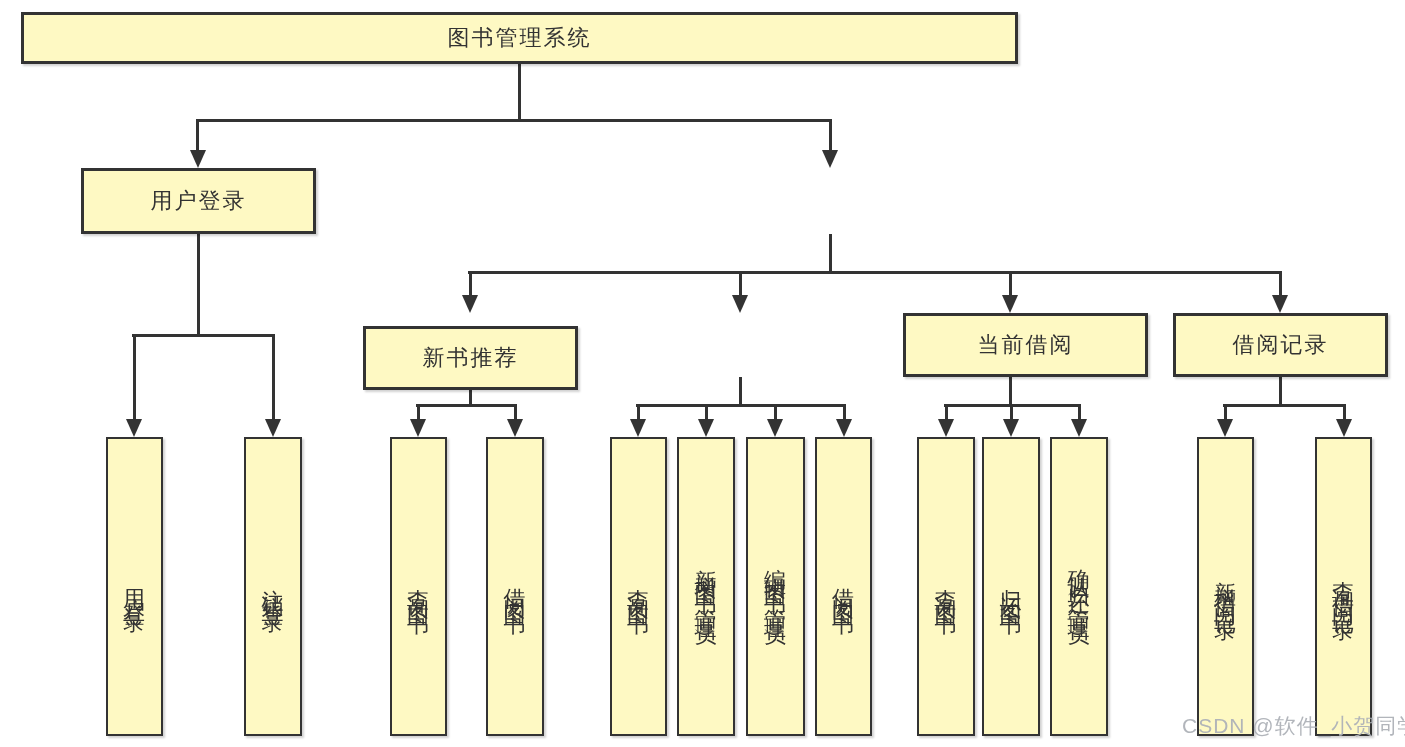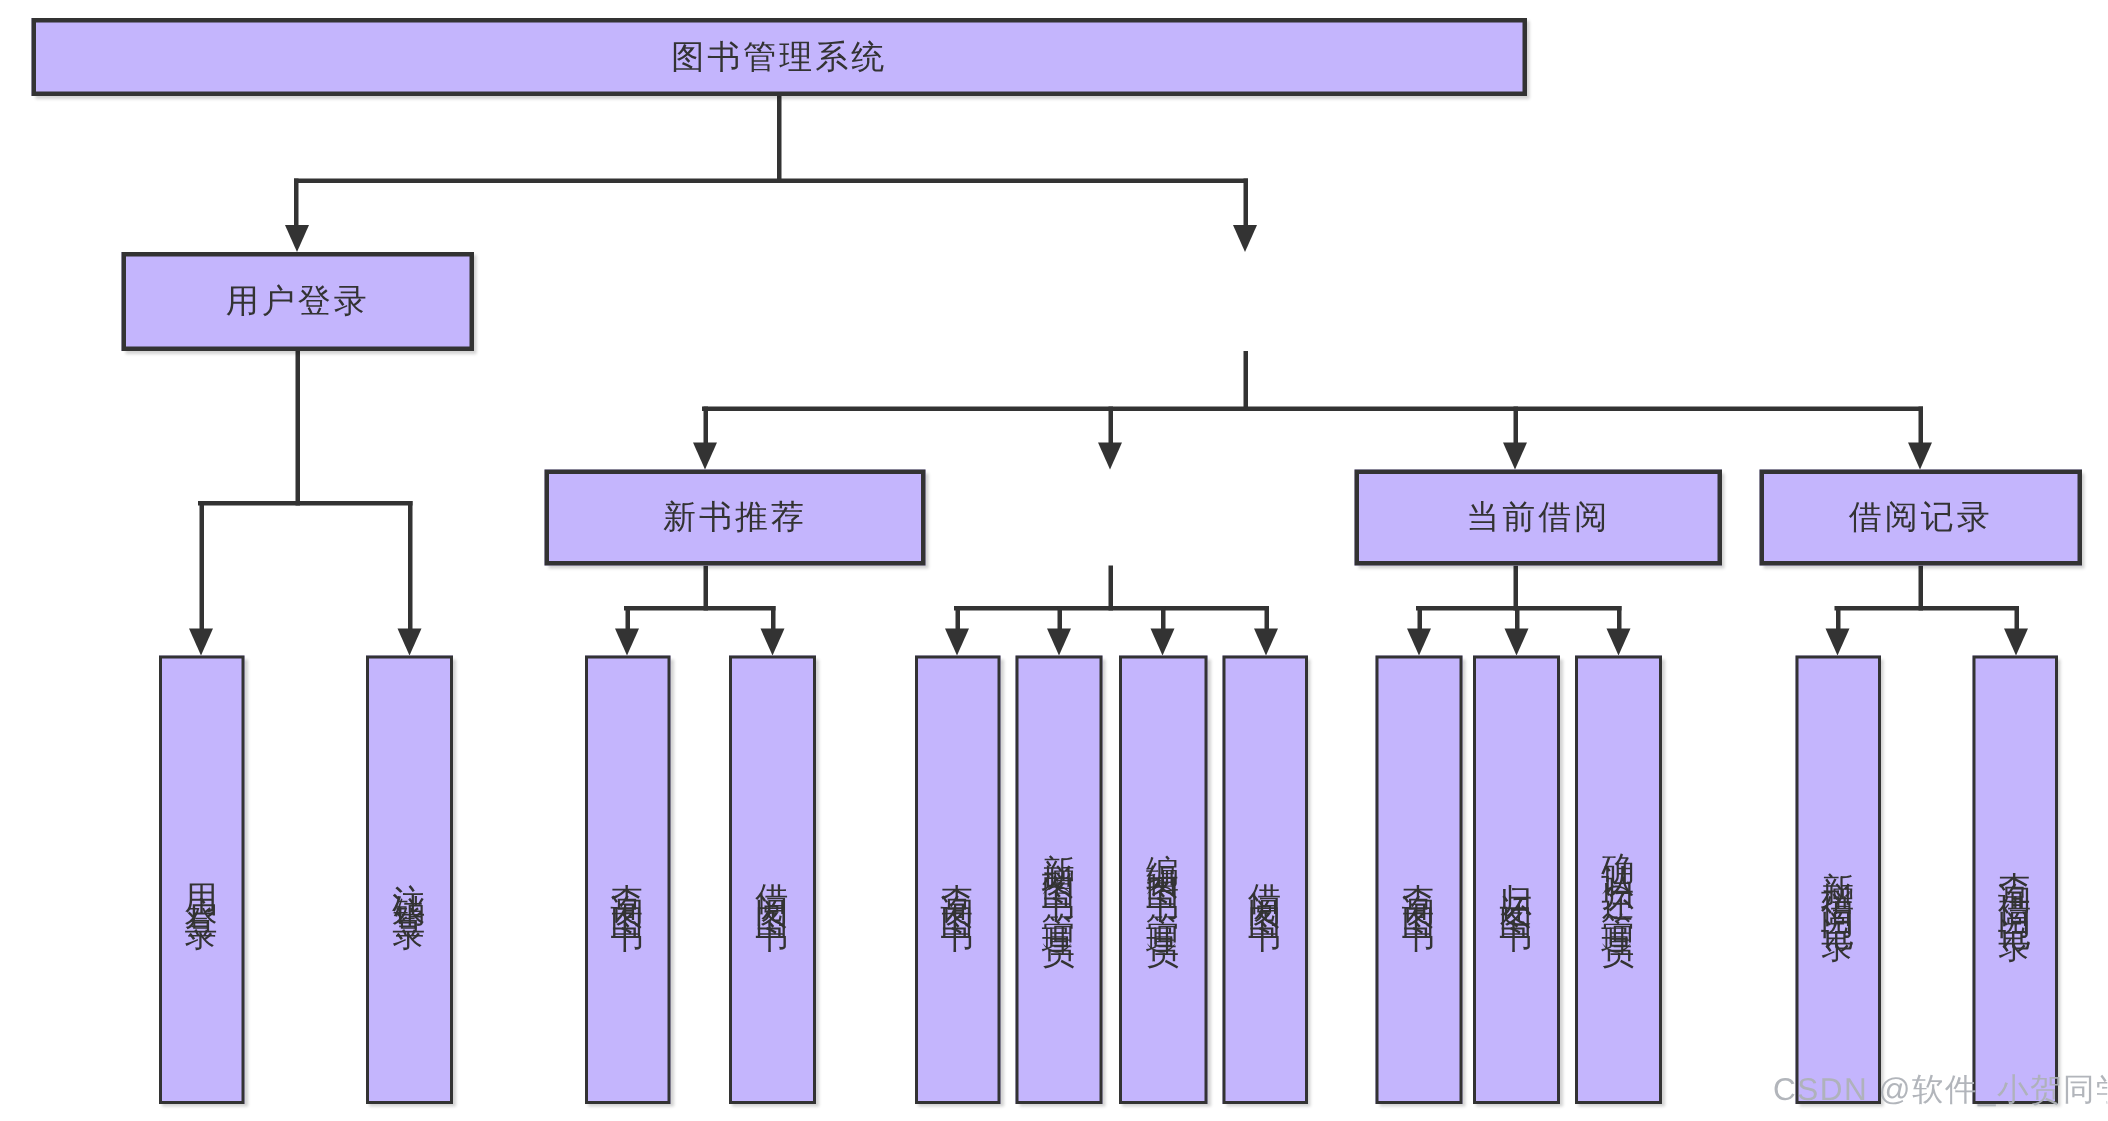--- a/index.html
+++ b/index.html
@@ -7,21 +7,21 @@
     position: relative;
     width: 1405px;
     height: 747px;
     background: #ffffff;
     font-family: "Liberation Sans", "DejaVu Sans", sans-serif;
     overflow: hidden;
   }
   .box {
     position: absolute;
     box-sizing: border-box;
-    background: #c4b5fd;
+    background: #fef9c3;
     border: 3px solid var(--line, #333333);
     box-shadow: 2px 2px 2px rgba(0,0,0,0.18);
     display: flex;
     align-items: center;
     justify-content: center;
     color: var(--text, #333333);
     font-size: 22px;
     letter-spacing: 2px;
     z-index: 2;
   }
@@ -63,21 +63,21 @@
 <div id="canvas">
 
   <div class="box" style="left:21px; top:12px; width:997px; height:52px;">
     <span>图书管理系统</span>
   </div>
 
   <div class="box" style="left:81px; top:168px; width:235px; height:66px;">
     <span>用户登录</span>
   </div>
 
-  <div class="box" style="left:363px; top:313px; width:254px; height:64px;">
+  <div class="box" style="left:363px; top:326px; width:215px; height:64px;">
     <span>新书推荐</span>
   </div>
   <div class="box" style="left:903px; top:313px; width:245px; height:64px;">
     <span>当前借阅</span>
   </div>
   <div class="box" style="left:1173px; top:313px; width:215px; height:64px;">
     <span>借阅记录</span>
   </div>
 
   <div class="box leaf" style="left:106px; top:437px; width:57px; height:299px;">

